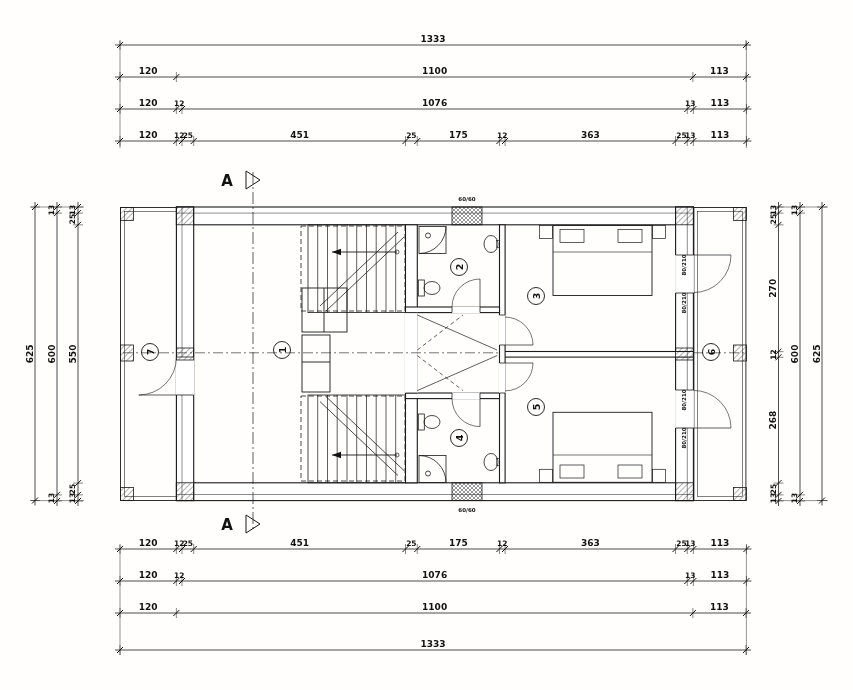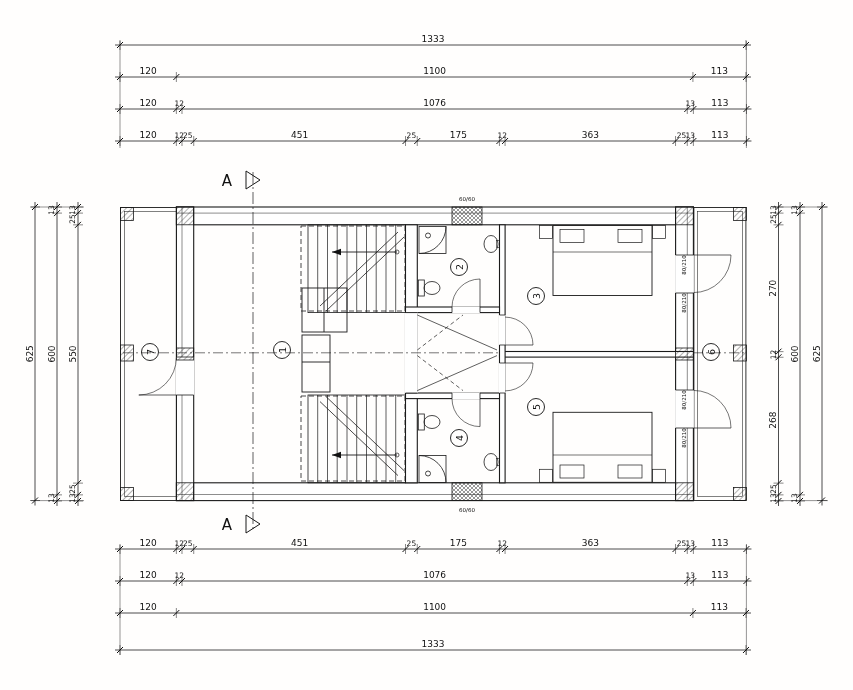--- a/index.html
+++ b/index.html
@@ -1,17 +1,17 @@
 <!DOCTYPE html>
 <html><head>
 <meta charset="utf-8">
 <style>
   html,body{margin:0;padding:0;background:#ffffff;}
   .page{position:relative;width:853px;height:690px;background:#fffefd;overflow:hidden;
-        font-family:"DejaVu Sans", sans-serif;}
+        font-family:"DejaVu Sans", sans-serif;font-weight:bold;}
   svg{display:block;}
   text{font-family:"DejaVu Sans", sans-serif;fill:#111;}
 </style>
 </head>
 <body>
 
 <div class="page">
 <svg width="853" height="690" viewBox="0 0 853 690">
   <defs>
     <pattern id="hatch" width="4" height="4" patternUnits="userSpaceOnUse" patternTransform="rotate(45)">

